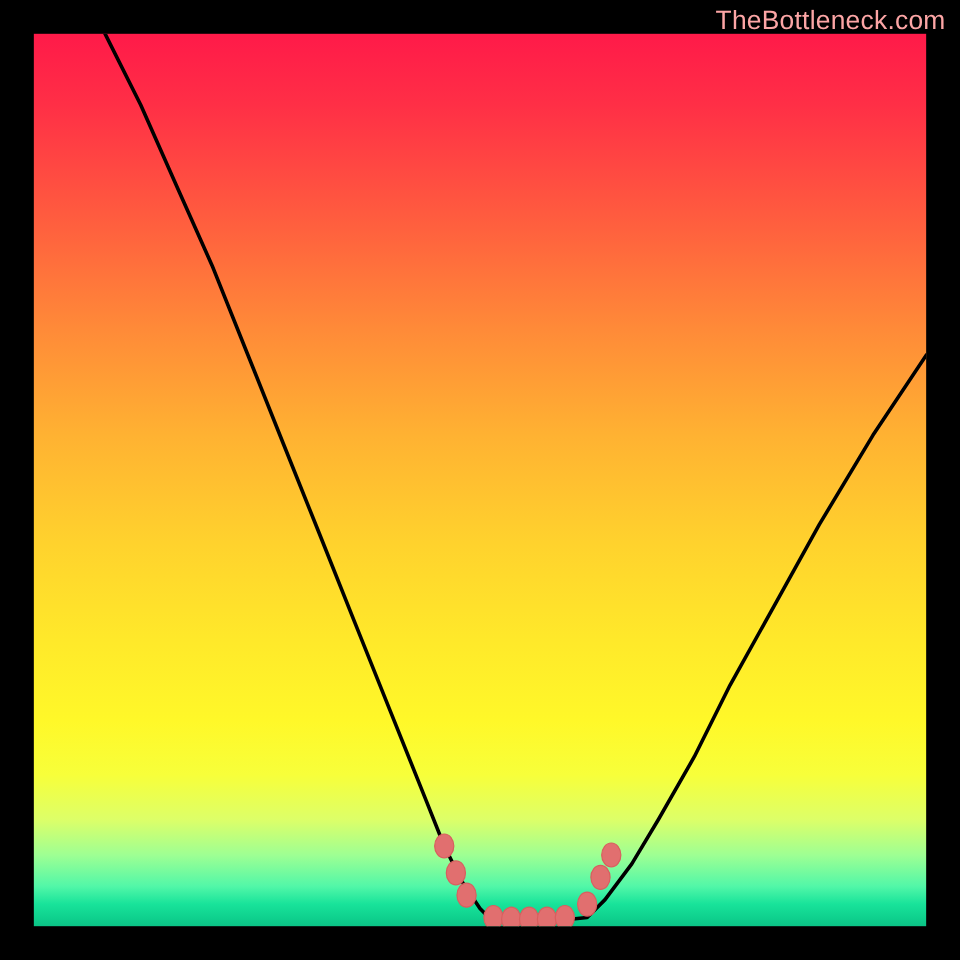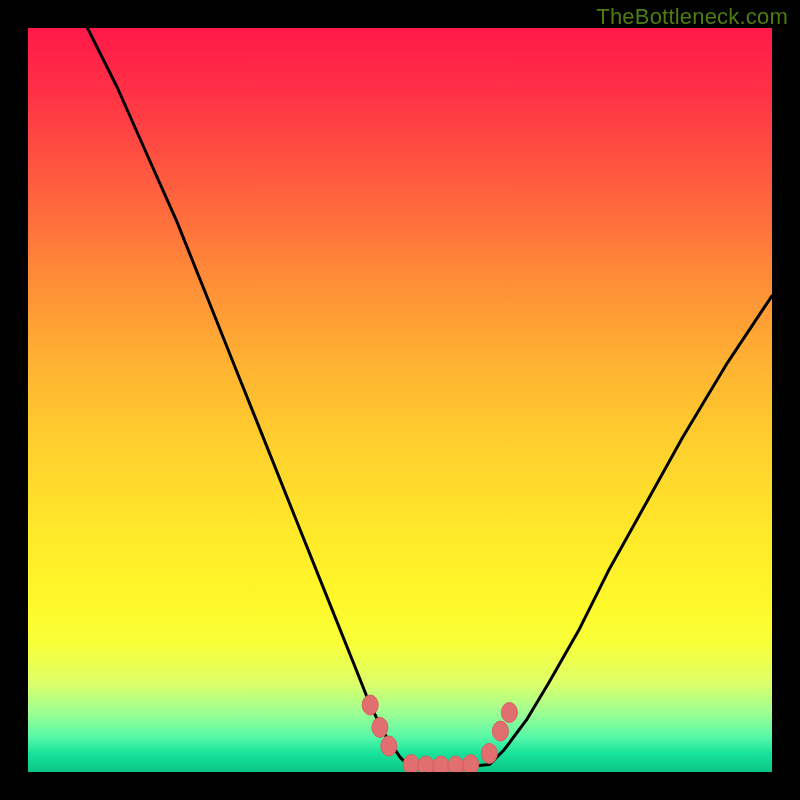--- a/index.html
+++ b/index.html
@@ -44,21 +44,21 @@
   svg.curve {
     position: absolute;
     inset: 0;
     width: 744px;
     height: 744px;
   }
   .watermark {
     position: absolute;
     top: 4px;
     right: 12px;
-    color: #4d7c0f;
+    color: #fca5a5;
     font-size: 22px;
     letter-spacing: 0.2px;
     user-select: none;
   }
 </style>
 </head>
 <body>
 
 <div class="watermark">TheBottleneck.com</div>
 

